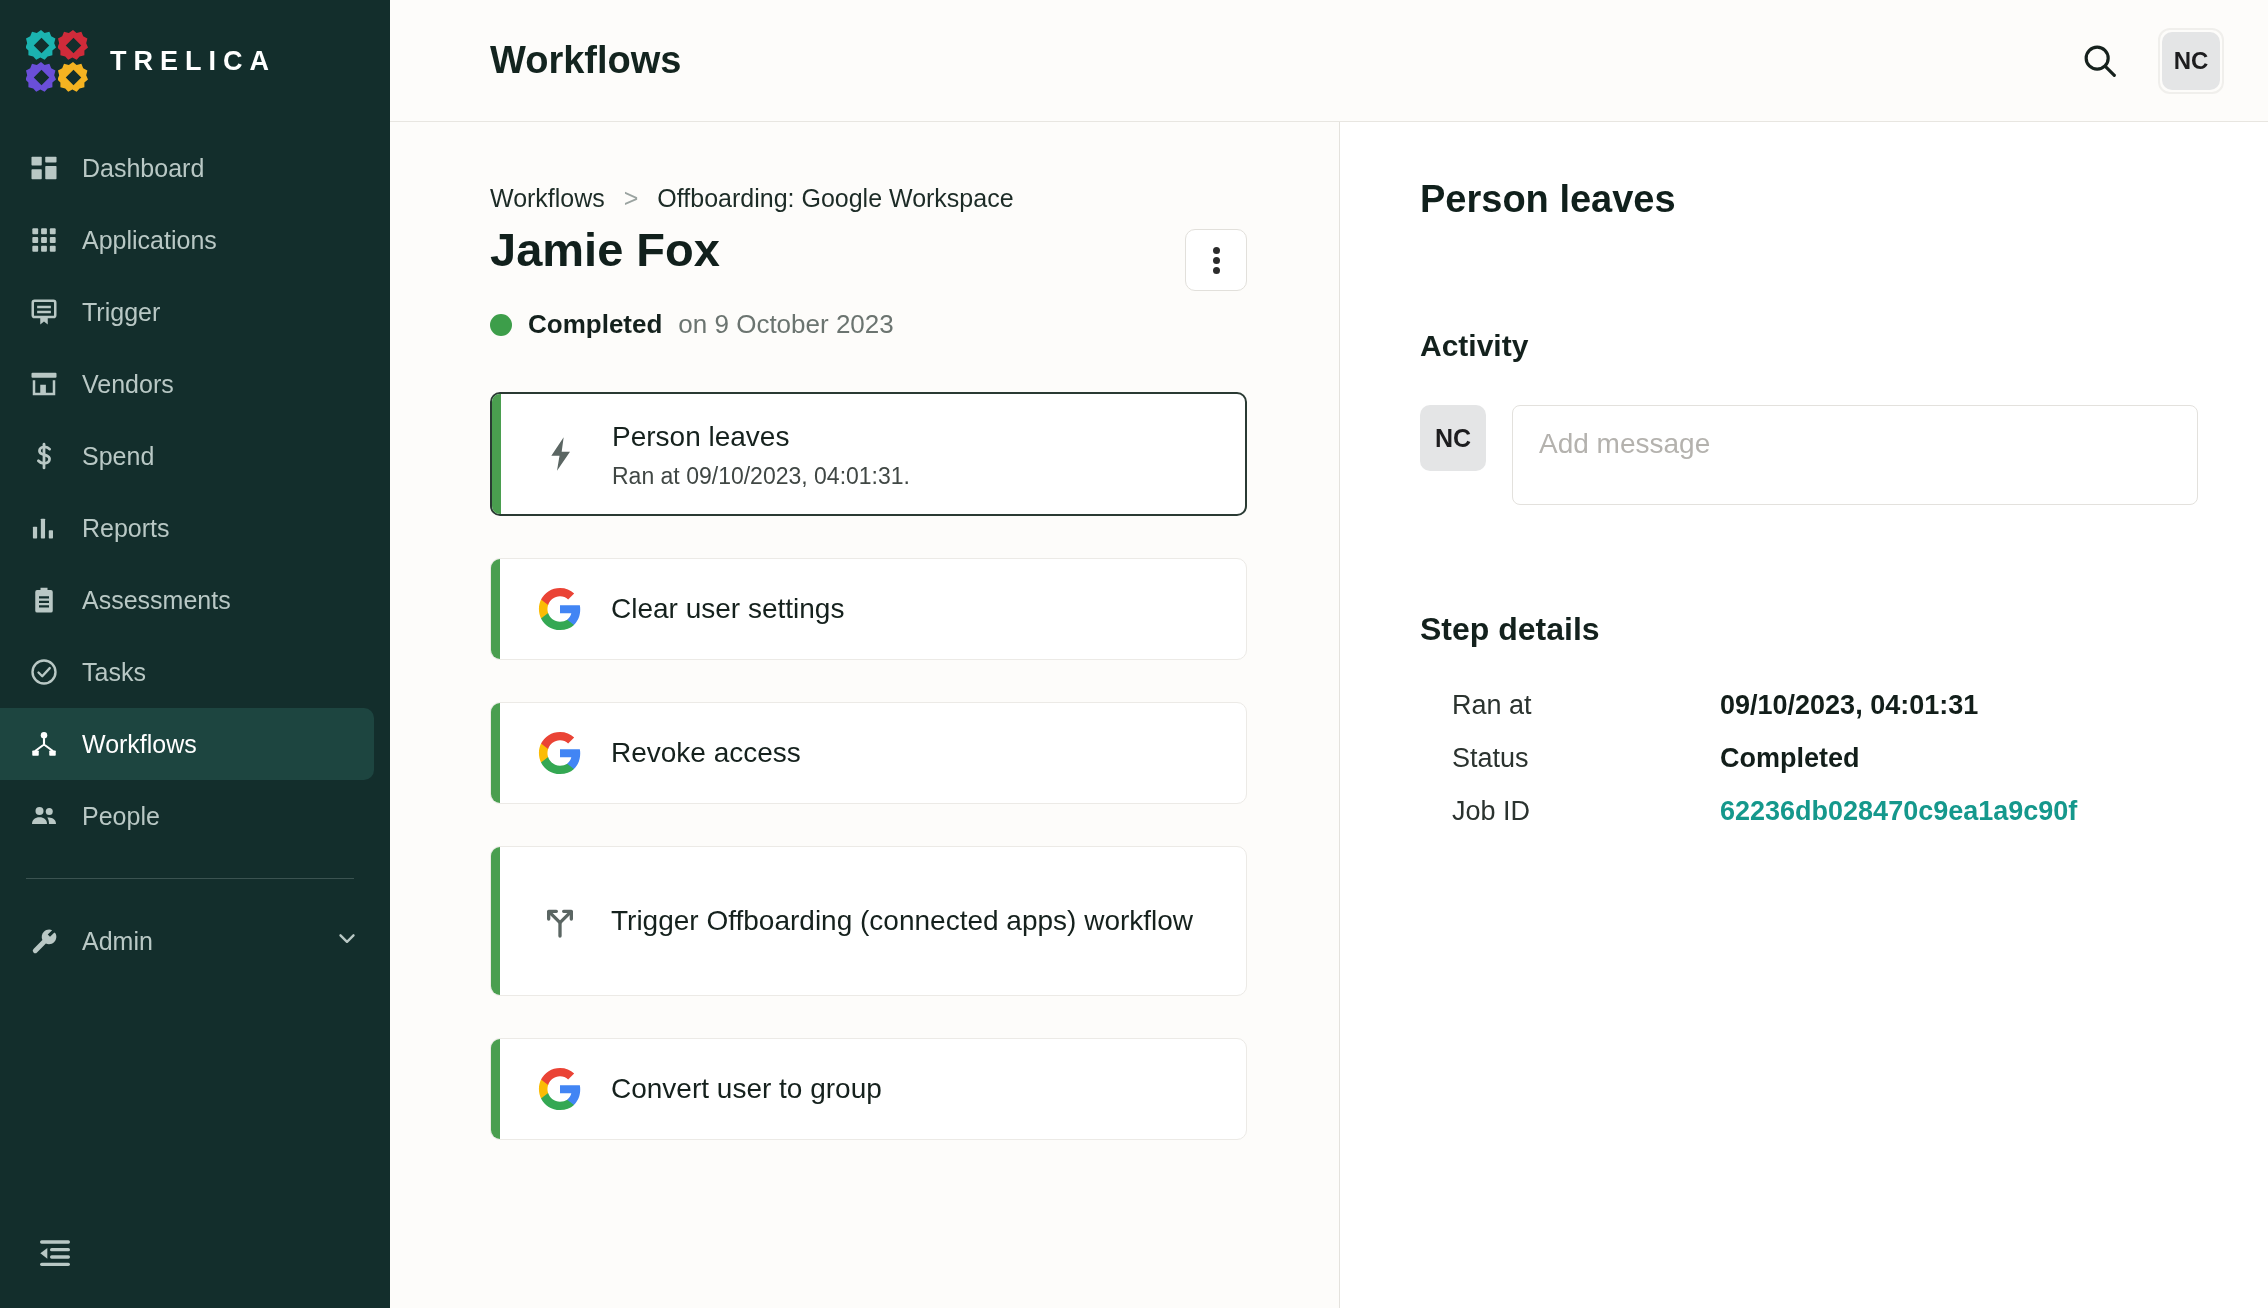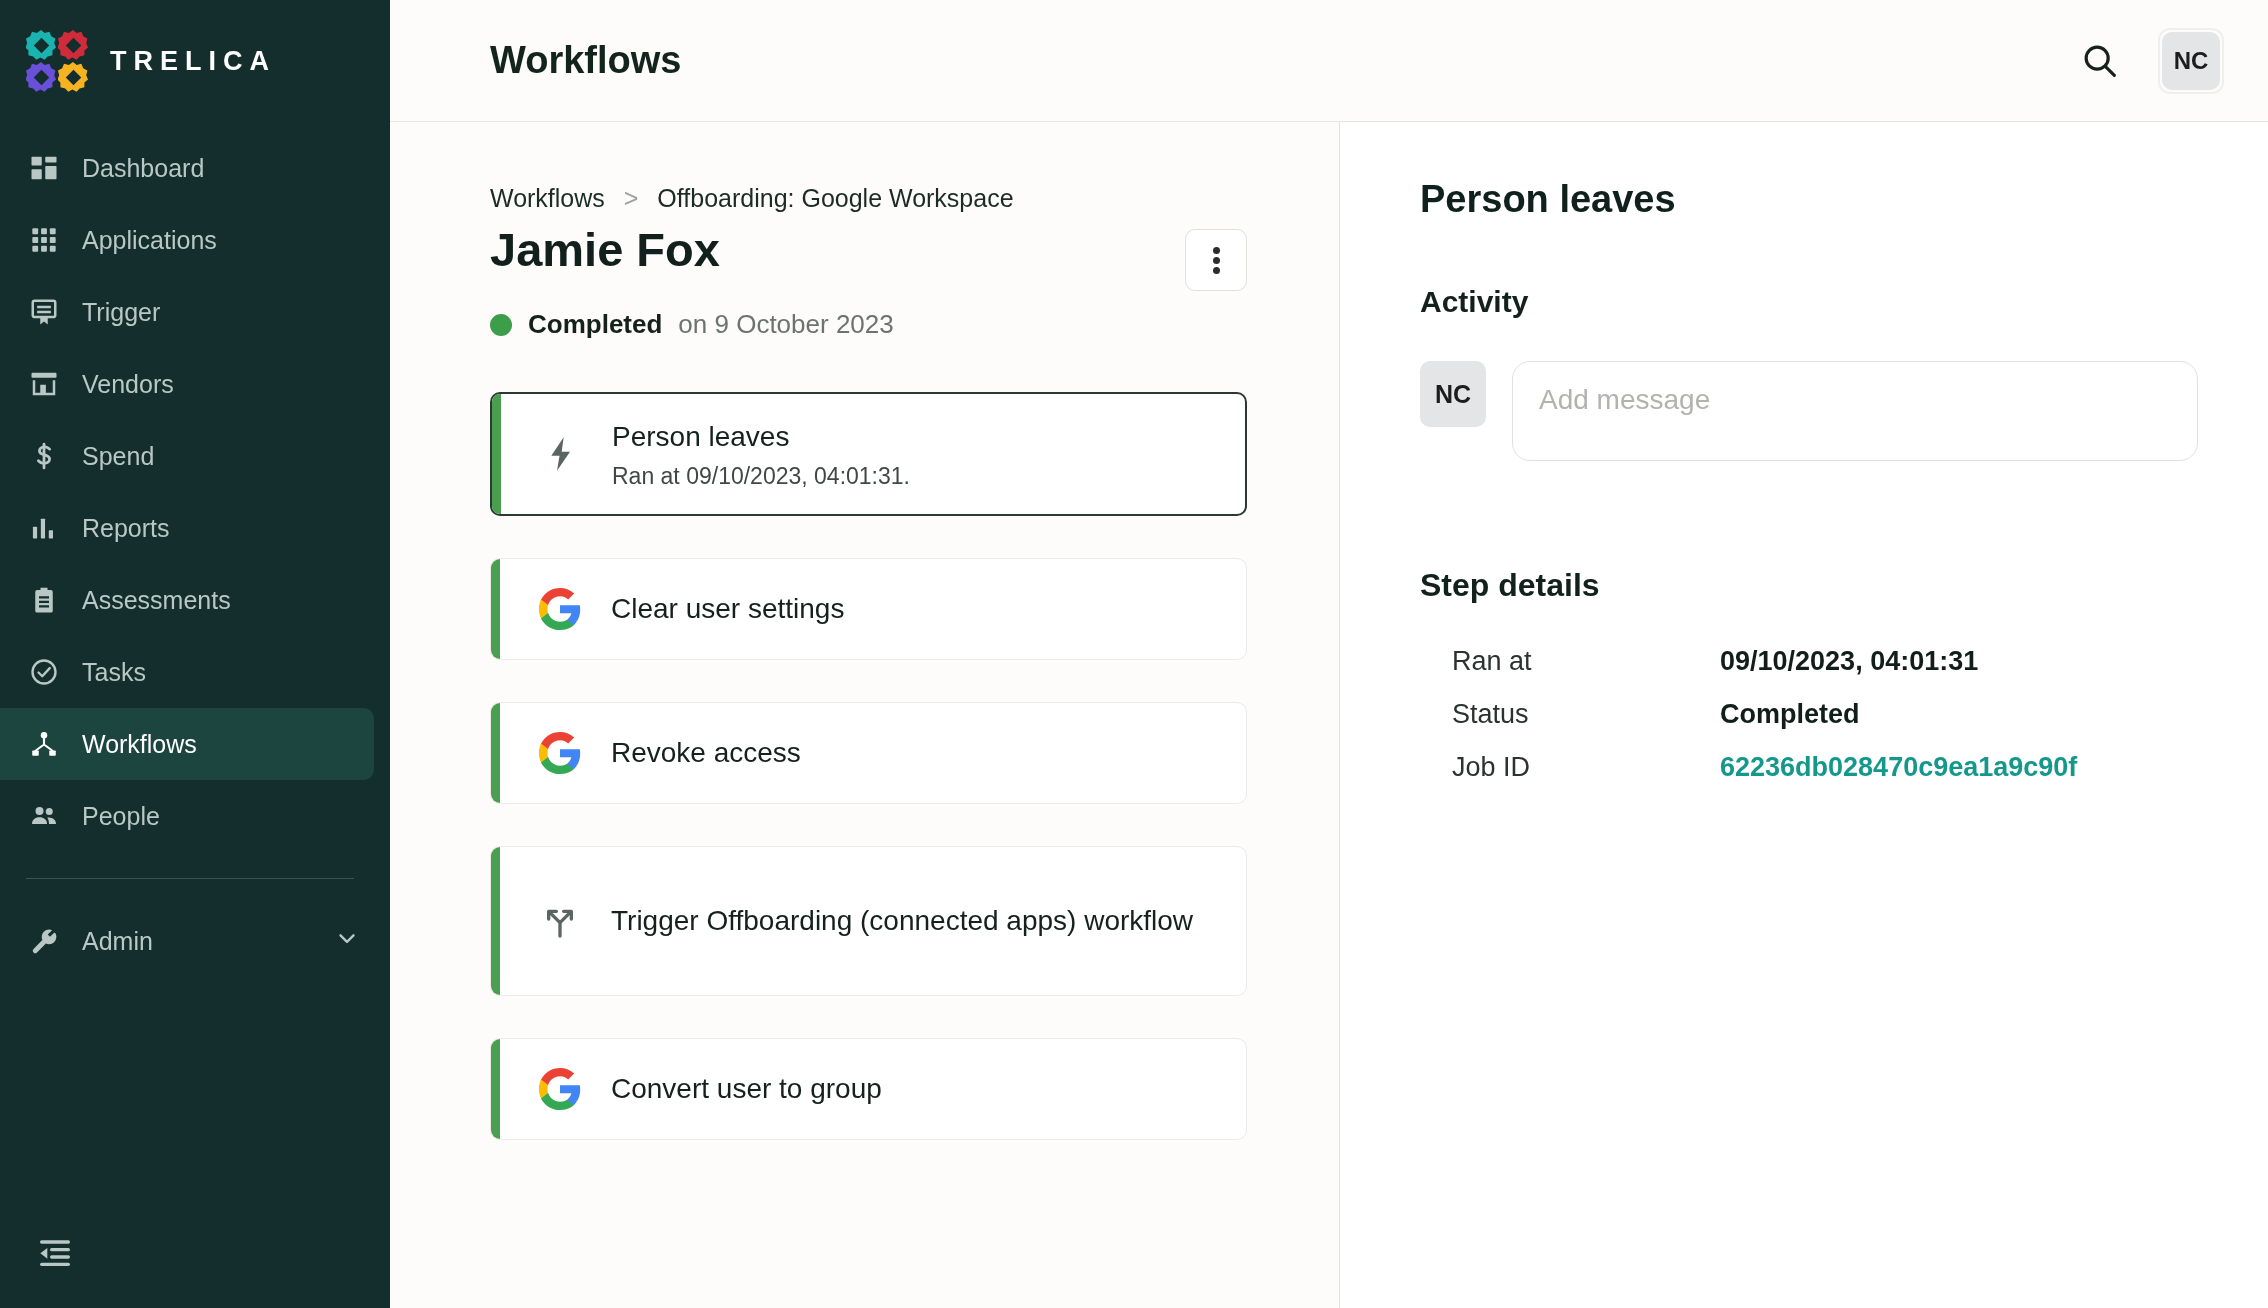--- a/index.html
+++ b/index.html
@@ -168,31 +168,31 @@
 
   .gicon { width: 46px; height: 46px; }
 
   
   .right {
     flex: 1; background: #ffffff;
     padding: 56px 70px 0 80px;
     min-width: 0;
   }
   .right h2 { font-size: 38px; font-weight: 700; color: #10201c; }
-  .section-head { font-size: 30px; font-weight: 700; color: #13211d; margin-top: 64px; }
+  .section-head { font-size: 30px; font-weight: 700; color: #13211d; margin-top: 108px; }
   .activity-row { display: flex; align-items: flex-start; gap: 26px; margin-top: 42px; }
   .activity-avatar {
     width: 66px; height: 66px; border-radius: 10px;
     background: #e4e5e6; color: #1d1d1f;
     display: flex; align-items: center; justify-content: center;
     font-size: 25px; font-weight: 700; flex: 0 0 66px;
   }
   .msg-box {
     flex: 1; min-height: 100px;
-    border: 1px solid #e3e1dd; border-radius: 18px;
+    border: 1px solid #e3e1dd; border-radius: 8px;
     padding: 22px 26px;
     font-size: 28px; color: #b4b2ae;
     background: #ffffff;
   }
   .details-head { font-size: 32px; font-weight: 700; color: #13211d; margin-top: 106px; }
   .details { margin-top: 42px; }
   .detail-row { display: flex; align-items: center; margin-bottom: 22px; }
   .detail-label { flex: 0 0 300px; font-size: 27px; color: #2b332f; padding-left: 32px; }
   .detail-value { font-size: 27px; font-weight: 700; color: #121e1a; }
   .detail-value.link { color: #15988c; cursor: pointer; }

